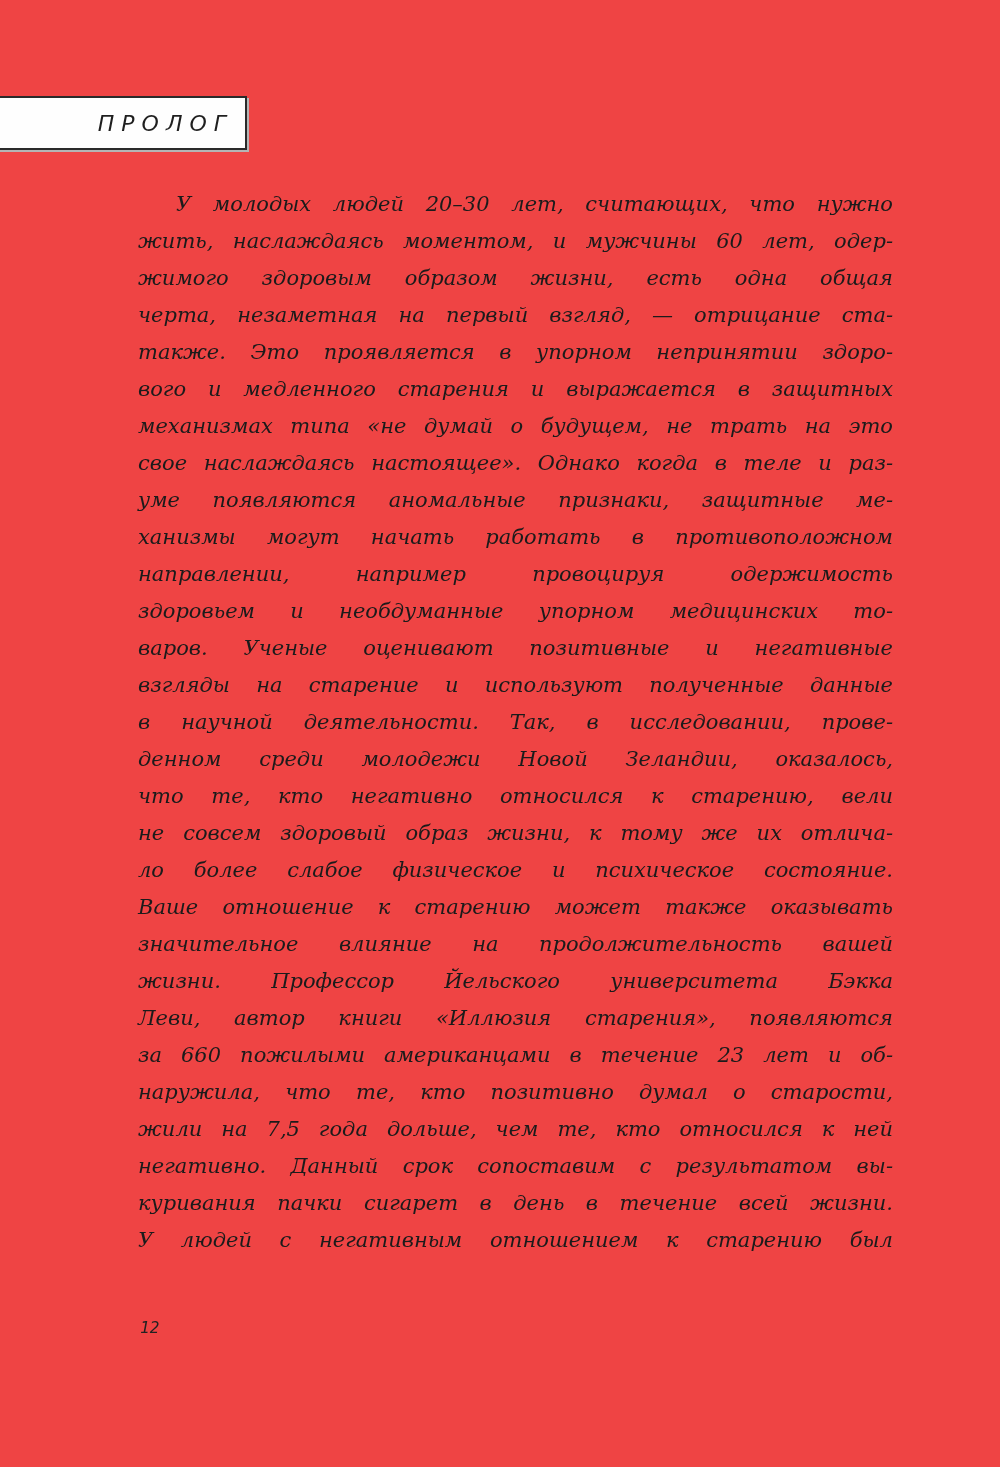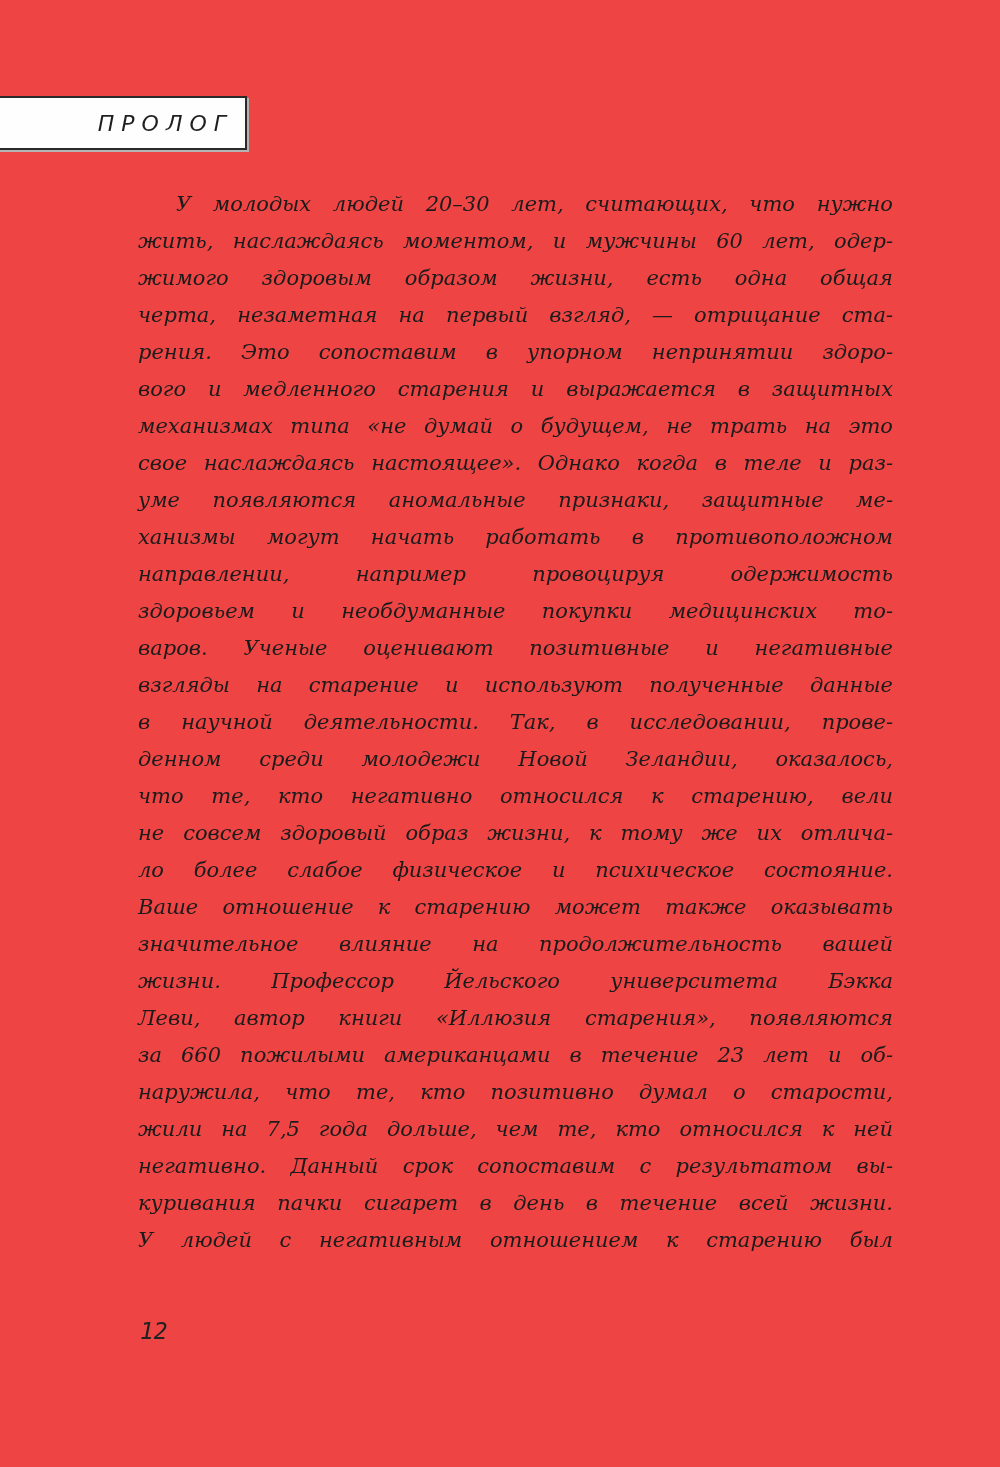--- a/index.html
+++ b/index.html
@@ -63,46 +63,46 @@
   }
   .line.last {
     text-align-last: left;
     -moz-text-align-last: left;
   }
   .page-number {
     position: absolute;
     left: 140px;
     top: 1318px;
     font-family: "DejaVu Sans Mono", "Liberation Mono", monospace;
-    font-size: 23px;
+    font-size: 16px;
     color: #222222;
   }
 </style>
 </head>
 <body>
 
 <div class="page">
 
   <div class="header-box">
     <span class="header-label">ПРОЛОГ</span>
   </div>
 
   <div class="body-text" id="body-text">
       <div class="line indent">У молодых людей 20–30 лет, считающих, что нужно</div>
       <div class="line">жить, наслаждаясь моментом, и мужчины 60 лет, одер-</div>
       <div class="line">жимого здоровым образом жизни, есть одна общая</div>
       <div class="line">черта, незаметная на первый взгляд, — отрицание ста-</div>
-      <div class="line">рения. Это сопоставим в упорном непринятии здоро-</div>
+      <div class="line">также. Это проявляется в упорном непринятии здоро-</div>
       <div class="line">вого и медленного старения и выражается в защитных</div>
       <div class="line">механизмах типа «не думай о будущем, не трать на это</div>
       <div class="line">свое наслаждаясь настоящее». Однако когда в теле и раз-</div>
       <div class="line">уме появляются аномальные признаки, защитные ме-</div>
       <div class="line">ханизмы могут начать работать в противоположном</div>
       <div class="line">направлении, например провоцируя одержимость</div>
-      <div class="line">здоровьем и необдуманные покупки медицинских то-</div>
+      <div class="line">здоровьем и необдуманные упорном медицинских то-</div>
       <div class="line">варов. Ученые оценивают позитивные и негативные</div>
       <div class="line">взгляды на старение и используют полученные данные</div>
       <div class="line">в научной деятельности. Так, в исследовании, прове-</div>
       <div class="line">денном среди молодежи Новой Зеландии, оказалось,</div>
       <div class="line">что те, кто негативно относился к старению, вели</div>
       <div class="line">не совсем здоровый образ жизни, к тому же их отлича-</div>
       <div class="line">ло более слабое физическое и психическое состояние.</div>
       <div class="line">Ваше отношение к старению может также оказывать</div>
       <div class="line">значительное влияние на продолжительность вашей</div>
       <div class="line">жизни. Профессор Йельского университета Бэкка</div>

